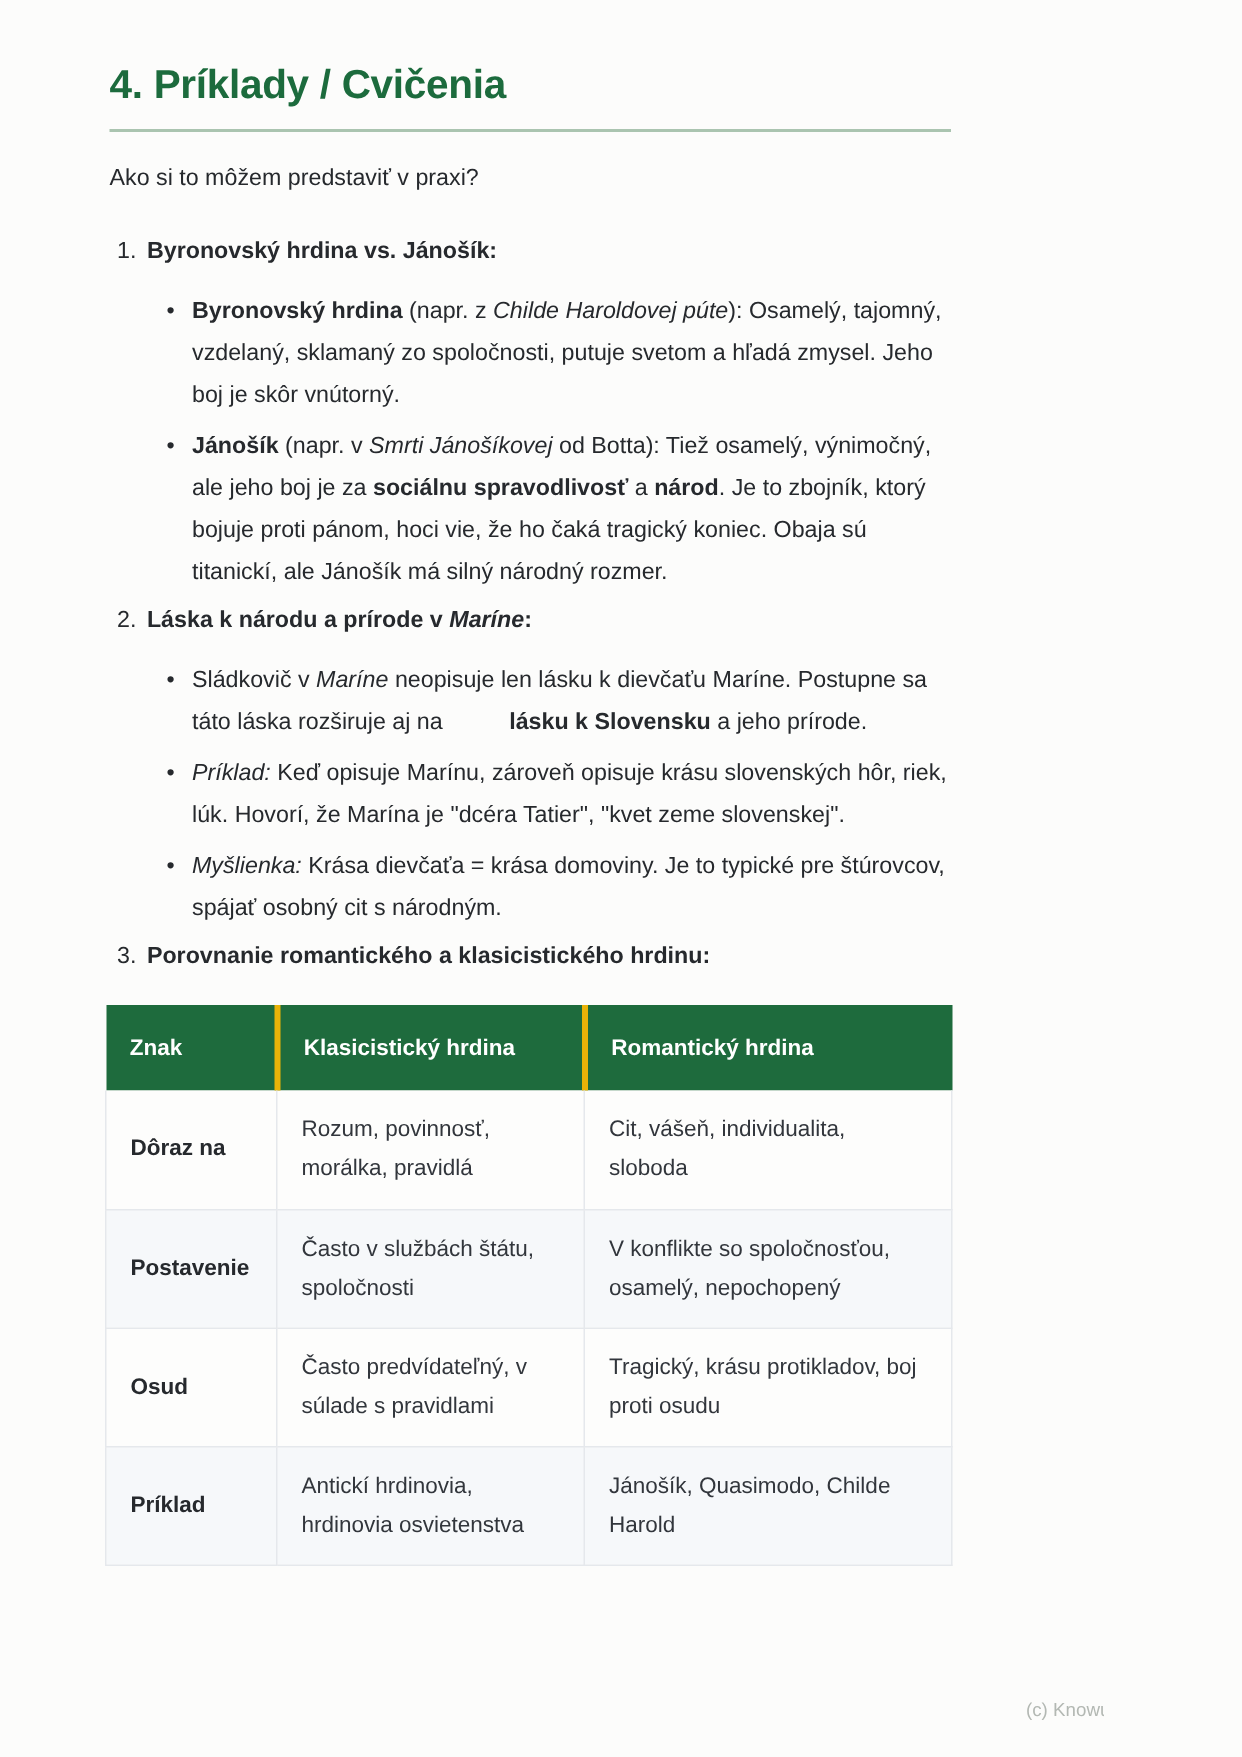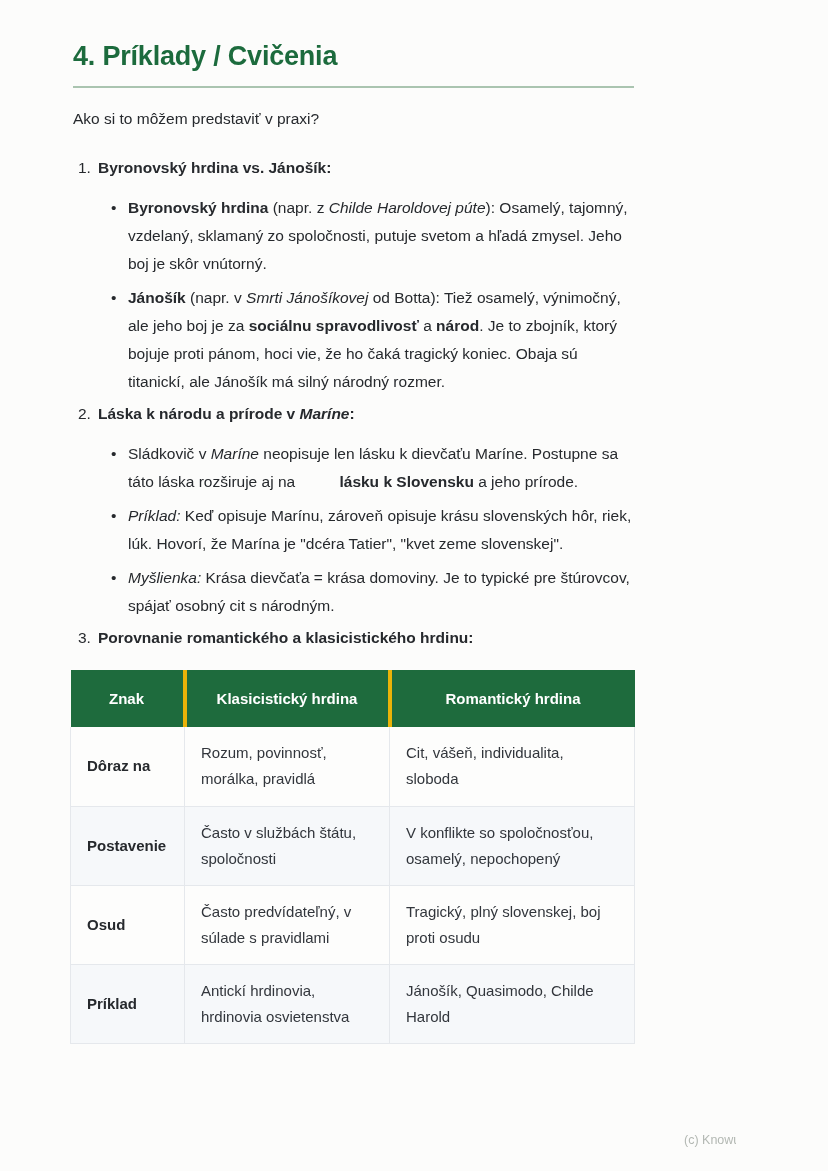--- a/index.html
+++ b/index.html
@@ -67,21 +67,21 @@
     border-collapse: collapse;
     table-layout: fixed;
     width: 564px;
     margin: 20px 0 0 -3px;
     font-size: 15px;
   }
   .cmp-table th {
     background: #1e6b3d;
     color: #ffffff;
     font-weight: 600;
-    text-align: center;
+    text-align: left;
     padding: 16px 16px;
     height: 57px;
     vertical-align: middle;
     font-size: 15px;
   }
   .cmp-table th + th { border-left: 4px solid #eab308; }
   .cmp-table td {
     height: 79px;
     padding: 10px 16px;
     vertical-align: middle;
@@ -186,21 +186,21 @@
           <td>Cit, vášeň, individualita, sloboda</td>
         </tr>
         <tr>
           <td class="label">Postavenie</td>
           <td>Často v službách štátu, spoločnosti</td>
           <td>V konflikte so spoločnosťou, osamelý, nepochopený</td>
         </tr>
         <tr>
           <td class="label">Osud</td>
           <td>Často predvídateľný, v súlade s pravidlami</td>
-          <td>Tragický, plný slovenskej, boj proti osudu</td>
+          <td>Tragický, krásu protikladov, boj proti osudu</td>
         </tr>
         <tr>
           <td class="label">Príklad</td>
           <td>Antickí hrdinovia, hrdinovia osvietenstva</td>
           <td>Jánošík, Quasimodo, Childe Harold</td>
         </tr>
       </tbody>
     </table>
 
   </div>

